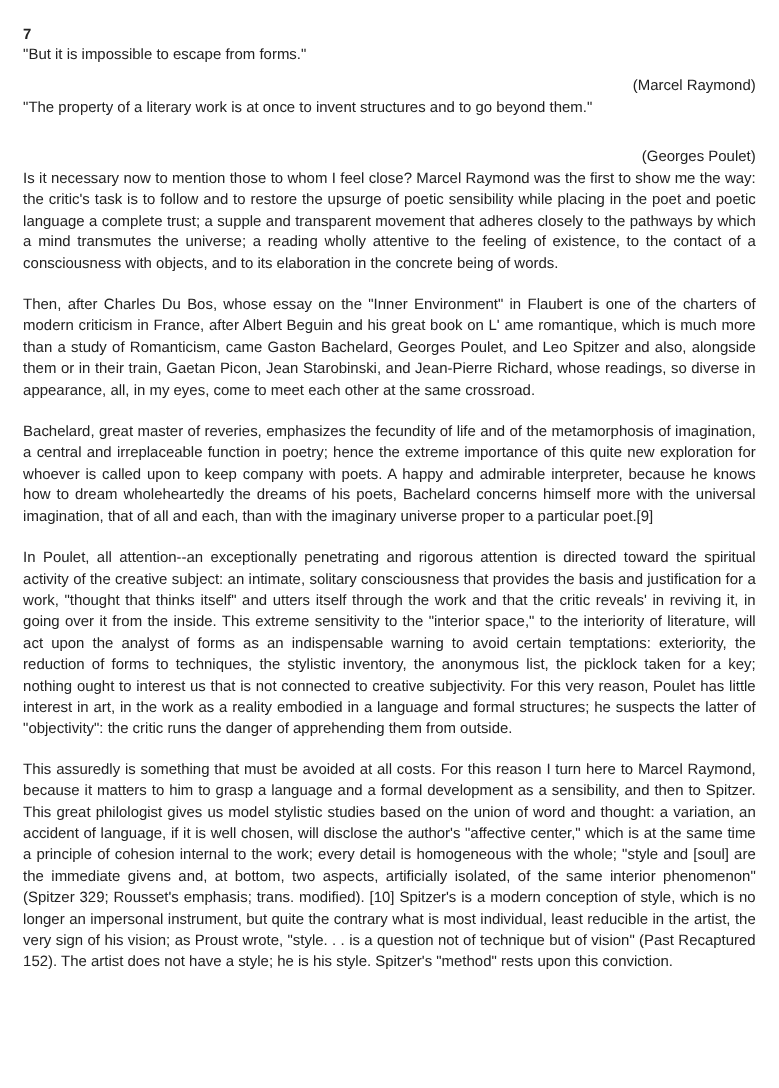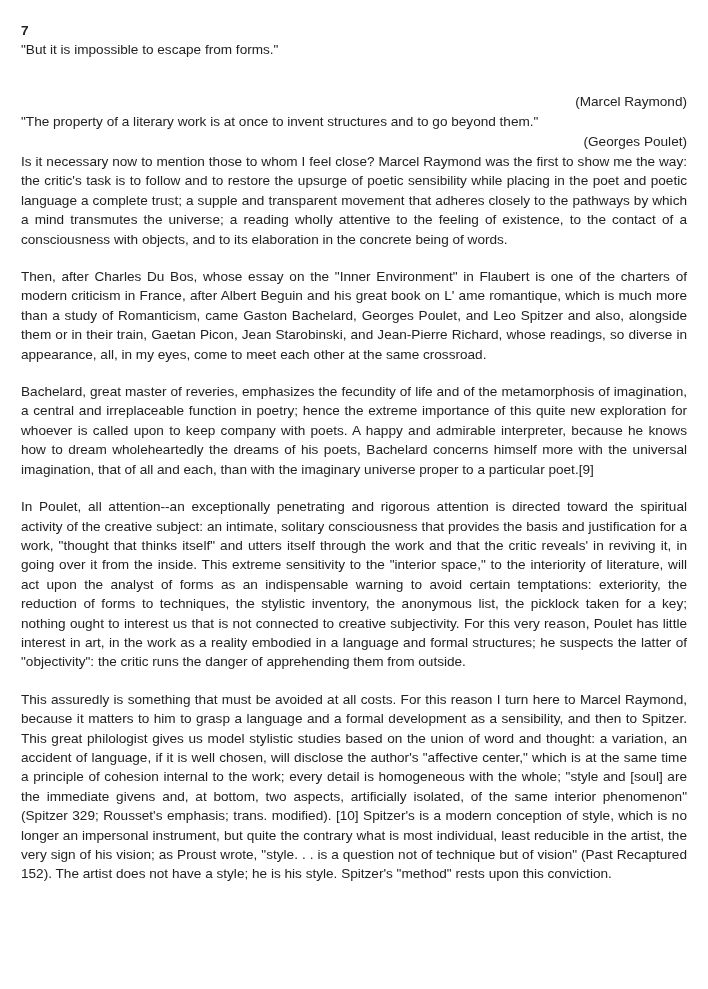--- a/index.html
+++ b/index.html
@@ -6,22 +6,22 @@
   body {
     width: 708px; height: 989px; overflow: hidden;
     font-family: "Liberation Sans", sans-serif;
     font-size: 13.6px; color: #222222;
   }
   .page { position: relative; padding: 22px 21px 0 21px; }
   .chapter-num { font-weight: bold; font-size: 13.6px; line-height: 18px; height: 18px; }
   .epigraph { line-height: 20px; }
   .attribution { text-align: right; line-height: 20px; }
   .ep1 { margin-top: 0; }
-  .att1 { margin-top: 32px; }
-  .att2 { margin-top: 0; }
+  .att1 { margin-top: 8px; }
+  .att2 { margin-top: 24px; }
   p.body {
     margin: 0; text-align: justify; line-height: 19.4px;
   }
   p.gap { margin-top: 18px; }
   b { font-weight: normal; }
 </style>
 </head>
 <body>
 
 <div class="page">

